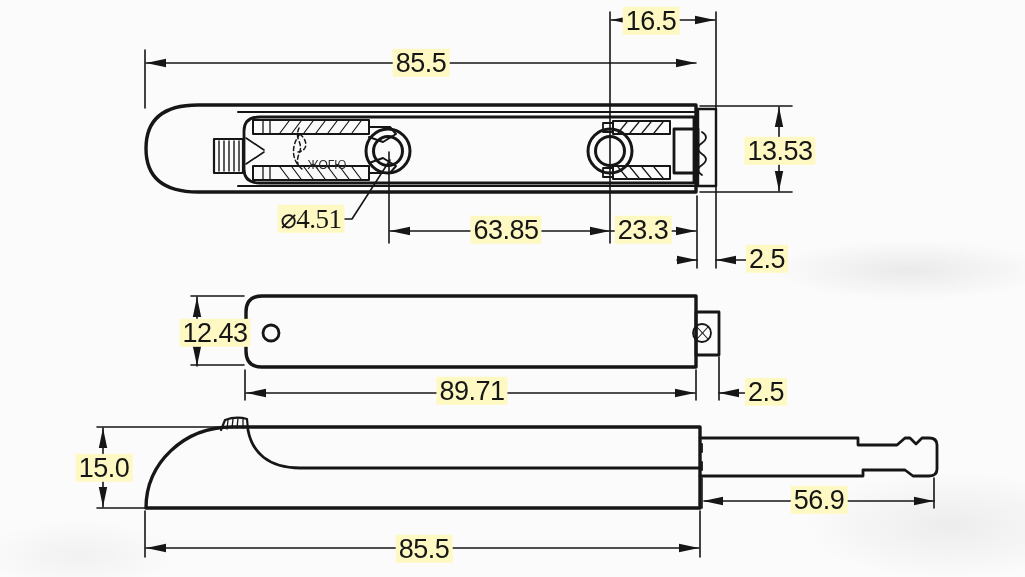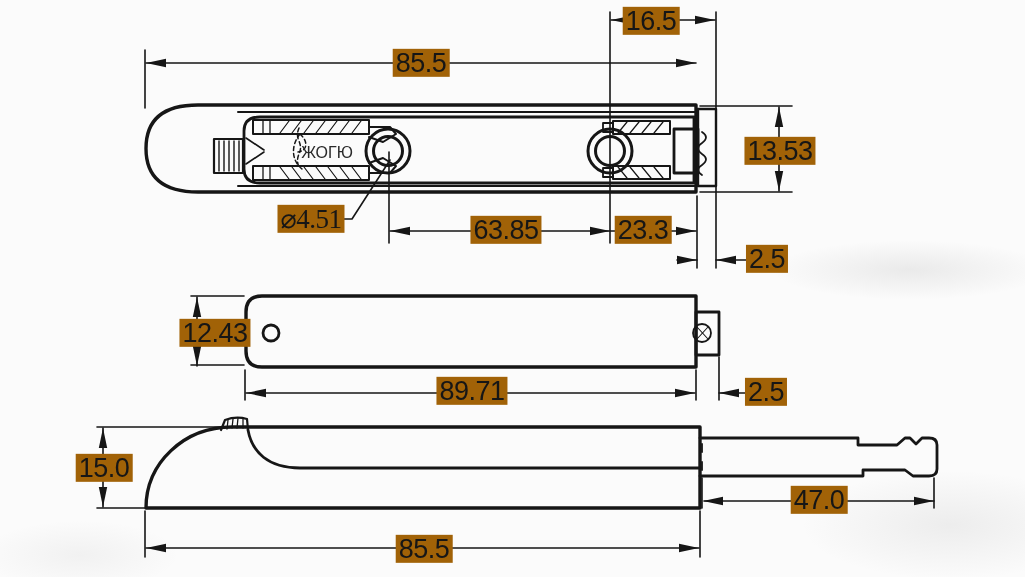--- a/index.html
+++ b/index.html
@@ -11,33 +11,34 @@
     font-family:"Liberation Sans", sans-serif;
   }
   .smudge{position:absolute;pointer-events:none;}
   svg{position:absolute;left:0;top:0;}
   .dim-label{
     position:absolute;
     transform:translate(-50%,-50%);
     font-size:27px;
     letter-spacing:-0.5px;
     color:#161616;
-    background:#a16207;
+    background:#fef9c3;
     padding:0 3px;
     line-height:1.05;
     white-space:nowrap;
   }
   .stamp-label{
     position:absolute;
     transform:translate(-50%,-50%);
-    font-size:16px;
+    font-size:12px;
     color:#2a2a2a;
     letter-spacing:0px;
     background:transparent;
     line-height:1;
+    margin-top:12px;
   }
 </style>
 </head>
 <body>
 
 <div id="stage">
 
   <div class="smudge" style="left:770px;top:240px;width:280px;height:60px;background:radial-gradient(ellipse at center, rgba(110,110,110,0.12), rgba(110,110,110,0) 70%);"></div>
   <div class="smudge" style="left:800px;top:470px;width:300px;height:110px;background:radial-gradient(ellipse at center, rgba(110,110,110,0.10), rgba(110,110,110,0) 70%);"></div>
   <div class="smudge" style="left:-20px;top:520px;width:200px;height:70px;background:radial-gradient(ellipse at center, rgba(110,110,110,0.07), rgba(110,110,110,0) 70%);"></div>
@@ -213,18 +214,18 @@
   <span class="dim-label" style="left:311px;top:219px;font-family:Liberation Serif, serif;">⌀4.51</span>
   <span class="dim-label" style="left:506px;top:230px;">63.85</span>
   <span class="dim-label" style="left:643px;top:230px;">23.3</span>
   <span class="dim-label" style="left:767px;top:259px;">2.5</span>
 
   <span class="dim-label" style="left:201px;top:333px;margin-left:14px;">12.43</span>
   <span class="dim-label" style="left:472px;top:391px;">89.71</span>
   <span class="dim-label" style="left:766px;top:392px;">2.5</span>
 
   <span class="dim-label" style="left:104px;top:468px;">15.0</span>
-  <span class="dim-label" style="left:819px;top:500px;">47.0</span>
+  <span class="dim-label" style="left:819px;top:500px;">56.9</span>
   <span class="dim-label" style="left:424px;top:549px;">85.5</span>
 
   <span class="stamp-label" style="left:327px;top:153px;">ЖОГЮ</span>
 
 </div>
 
 </body></html>

